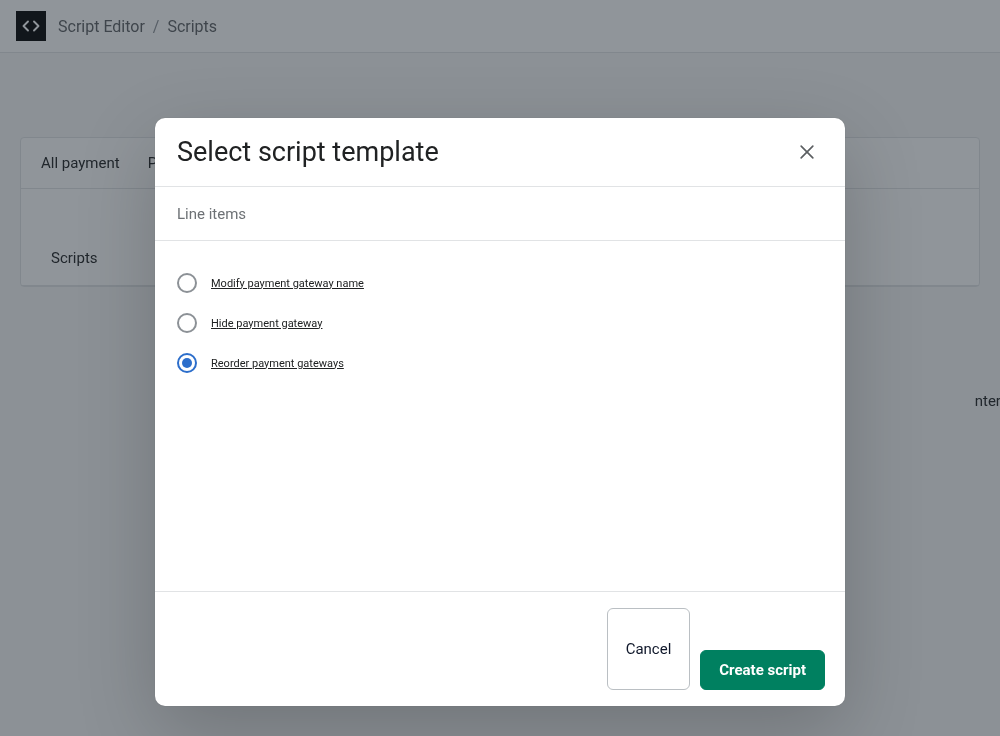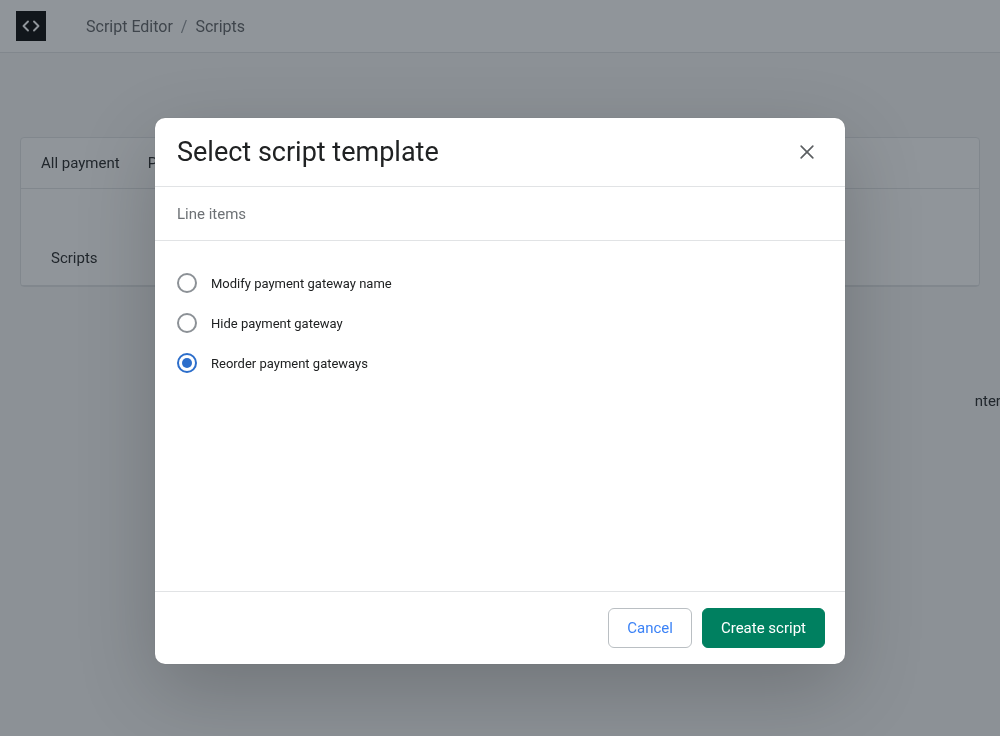--- a/index.html
+++ b/index.html
@@ -16,21 +16,20 @@
     .topbar-icon {
       width: 30px; height: 30px;
       background: #000;
       display: flex; align-items: center; justify-content: center;
       margin-right: 12px;
     }
     .topbar-icon svg { stroke: #fff; }
     .breadcrumb {
       color: #5c5f62;
       font-size: 16px;
-      margin-left: 28px;
     }
     .breadcrumb-sep { margin: 0 4px; color: #8c9196; }
 
     .page-area {
       padding: 84px 20px 20px 20px;
     }
     .card {
       background: #fff;
       border: 1px solid #e1e3e5;
       border-radius: 4px;
@@ -124,43 +123,44 @@
     }
     .radio.selected::after {
       content: "";
       position: absolute;
       top: 50%; left: 50%;
       width: 10px; height: 10px;
       background: #2c6ecb;
       border-radius: 50%;
       transform: translate(-50%, -50%);
     }
-    .radio-label { font-size: 13px; color: #202223; }
+    .radio-label { font-size: 11px; color: #202223; text-decoration: underline; }
 
     .modal-footer {
       border-top: 1px solid #e1e3e5;
       padding: 16px 20px;
       display: flex;
       justify-content: flex-end;
       gap: 10px;
     }
     .btn {
       padding: 10px 18px;
       font-size: 15px;
       border-radius: 6px;
       cursor: pointer;
       border: 1px solid #babfc3;
       background: #fff;
-      color: #3b82f6;
+      color: #0f172a;
     }
     .btn-primary {
       background: #008060;
       border-color: #008060;
       color: #fff;
-      font-weight: 400;
+      font-weight: 700;
+      margin-top: 42px;
     }
 
     .offscreen-hint {
       position: absolute;
       right: -4px;
       top: 392px;
       font-size: 15px;
       color: #202223;
     }
   </style>

